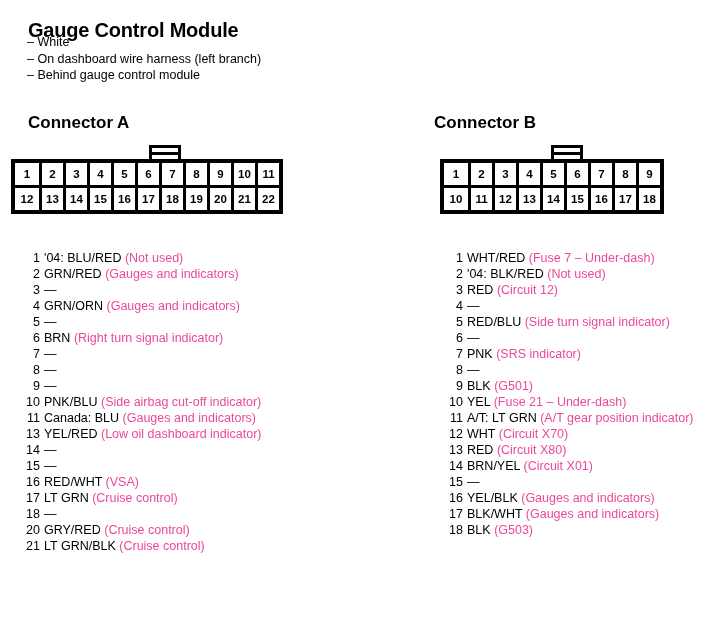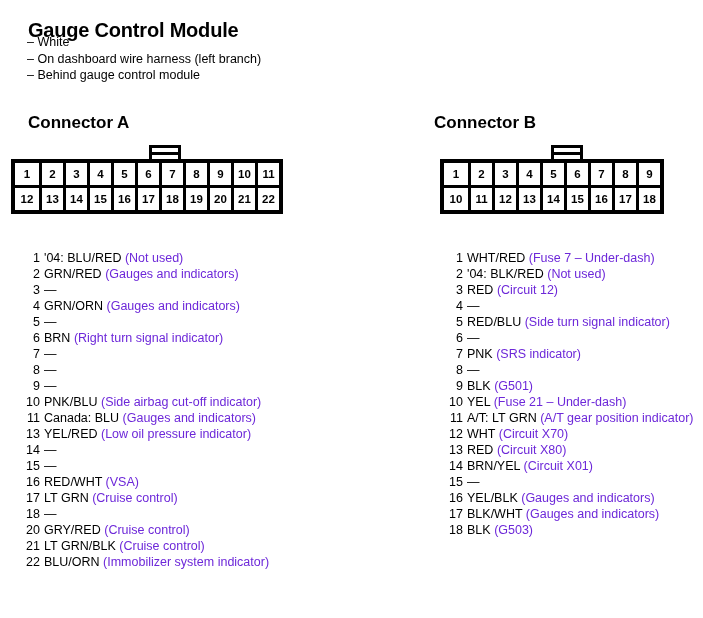--- a/index.html
+++ b/index.html
@@ -108,21 +108,21 @@
     line-height: 16px;
     white-space: nowrap;
   }
   .pin-num {
     display: inline-block;
     width: 18px;
     text-align: right;
     margin-right: 4px;
   }
   .pin-wire { color: #000; }
-  .pin-desc { color: #6d28d9; }
+  .pin-desc { color: #ec4899; }
   .pin-empty { color: #000; }
 </style>
 </head>
 <body>
 
 <h1 class="page-title">Gauge Control Module</h1>
 
 <div class="notes">
   <div class="note-line">– White</div>
   <div class="note-line">– On dashboard wire harness (left branch)</div>
@@ -196,29 +196,28 @@
     <div class="pin-row"><span class="pin-num">2</span><span class="pin-wire">GRN/RED</span> <span class="pin-desc">(Gauges and indicators)</span></div>
     <div class="pin-row"><span class="pin-num">3</span><span class="pin-empty">—</span></div>
     <div class="pin-row"><span class="pin-num">4</span><span class="pin-wire">GRN/ORN</span> <span class="pin-desc">(Gauges and indicators)</span></div>
     <div class="pin-row"><span class="pin-num">5</span><span class="pin-empty">—</span></div>
     <div class="pin-row"><span class="pin-num">6</span><span class="pin-wire">BRN</span> <span class="pin-desc">(Right turn signal indicator)</span></div>
     <div class="pin-row"><span class="pin-num">7</span><span class="pin-empty">—</span></div>
     <div class="pin-row"><span class="pin-num">8</span><span class="pin-empty">—</span></div>
     <div class="pin-row"><span class="pin-num">9</span><span class="pin-empty">—</span></div>
     <div class="pin-row"><span class="pin-num">10</span><span class="pin-wire">PNK/BLU</span> <span class="pin-desc">(Side airbag cut-off indicator)</span></div>
     <div class="pin-row"><span class="pin-num">11</span><span class="pin-wire">Canada: BLU</span> <span class="pin-desc">(Gauges and indicators)</span></div>
-    <div class="pin-row"><span class="pin-num">13</span><span class="pin-wire">YEL/RED</span> <span class="pin-desc">(Low oil pressure indicator)</span></div>
+    <div class="pin-row"><span class="pin-num">13</span><span class="pin-wire">YEL/RED</span> <span class="pin-desc">(Low oil dashboard indicator)</span></div>
     <div class="pin-row"><span class="pin-num">14</span><span class="pin-empty">—</span></div>
     <div class="pin-row"><span class="pin-num">15</span><span class="pin-empty">—</span></div>
     <div class="pin-row"><span class="pin-num">16</span><span class="pin-wire">RED/WHT</span> <span class="pin-desc">(VSA)</span></div>
     <div class="pin-row"><span class="pin-num">17</span><span class="pin-wire">LT GRN</span> <span class="pin-desc">(Cruise control)</span></div>
     <div class="pin-row"><span class="pin-num">18</span><span class="pin-empty">—</span></div>
     <div class="pin-row"><span class="pin-num">20</span><span class="pin-wire">GRY/RED</span> <span class="pin-desc">(Cruise control)</span></div>
     <div class="pin-row"><span class="pin-num">21</span><span class="pin-wire">LT GRN/BLK</span> <span class="pin-desc">(Cruise control)</span></div>
-    <div class="pin-row"><span class="pin-num">22</span><span class="pin-wire">BLU/ORN</span> <span class="pin-desc">(Immobilizer system indicator)</span></div>
   </div>
 <div class="pin-list" id="pin-list-b">
     <div class="pin-row"><span class="pin-num">1</span><span class="pin-wire">WHT/RED</span> <span class="pin-desc">(Fuse 7 – Under-dash)</span></div>
     <div class="pin-row"><span class="pin-num">2</span><span class="pin-wire">'04: BLK/RED</span> <span class="pin-desc">(Not used)</span></div>
     <div class="pin-row"><span class="pin-num">3</span><span class="pin-wire">RED</span> <span class="pin-desc">(Circuit 12)</span></div>
     <div class="pin-row"><span class="pin-num">4</span><span class="pin-empty">—</span></div>
     <div class="pin-row"><span class="pin-num">5</span><span class="pin-wire">RED/BLU</span> <span class="pin-desc">(Side turn signal indicator)</span></div>
     <div class="pin-row"><span class="pin-num">6</span><span class="pin-empty">—</span></div>
     <div class="pin-row"><span class="pin-num">7</span><span class="pin-wire">PNK</span> <span class="pin-desc">(SRS indicator)</span></div>
     <div class="pin-row"><span class="pin-num">8</span><span class="pin-empty">—</span></div>

